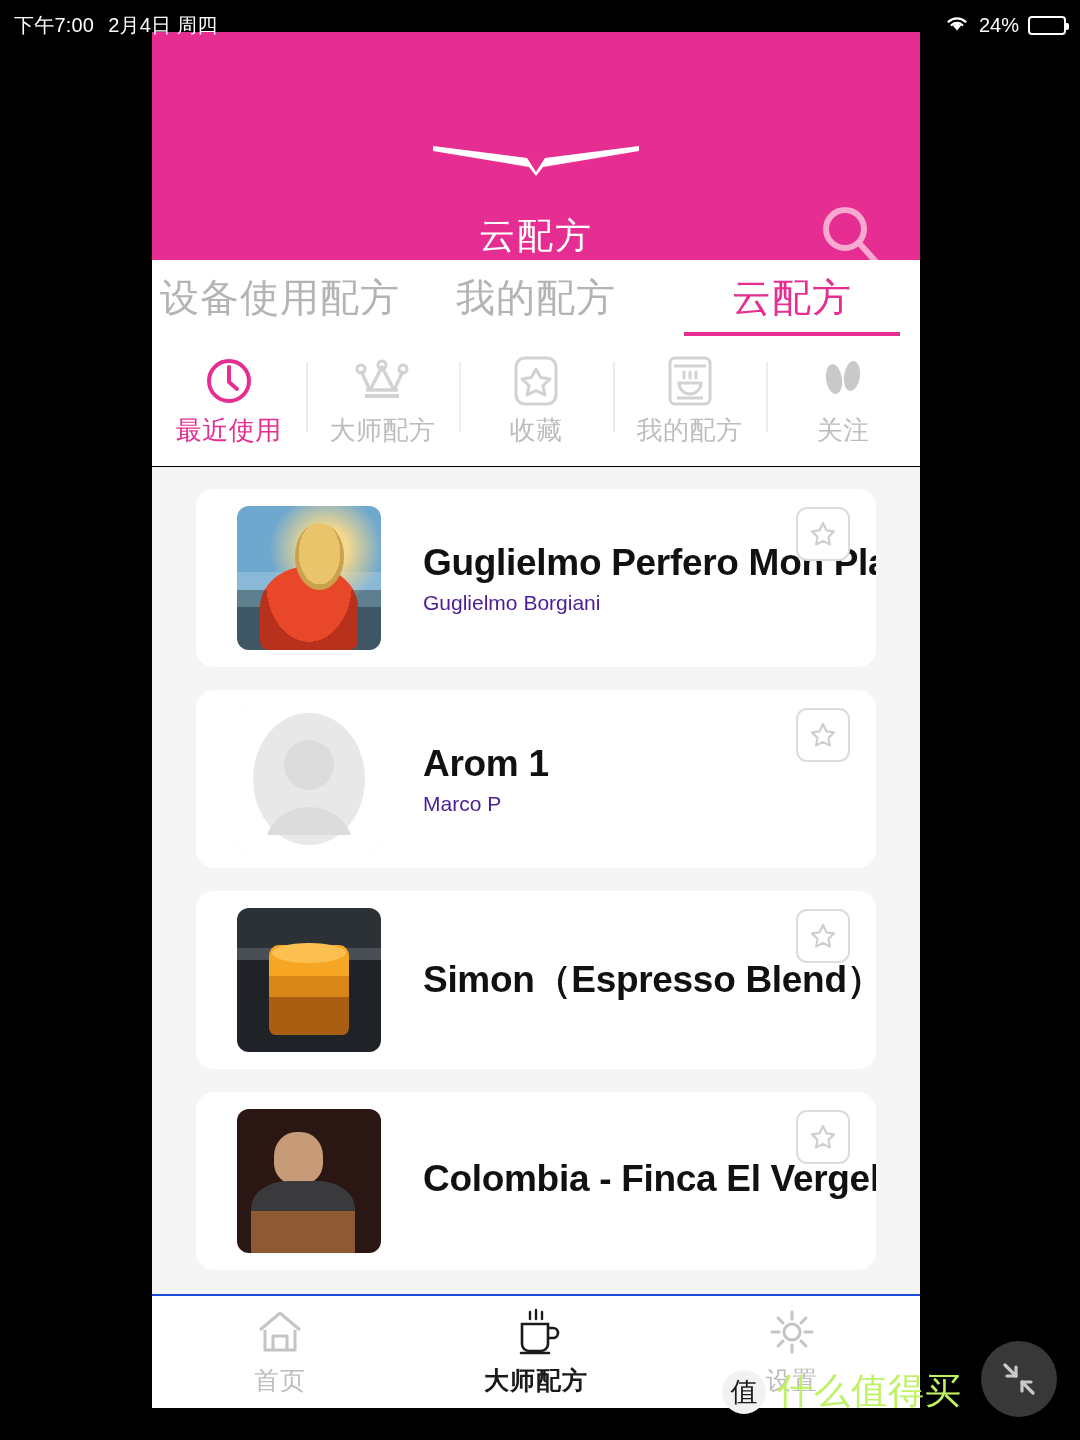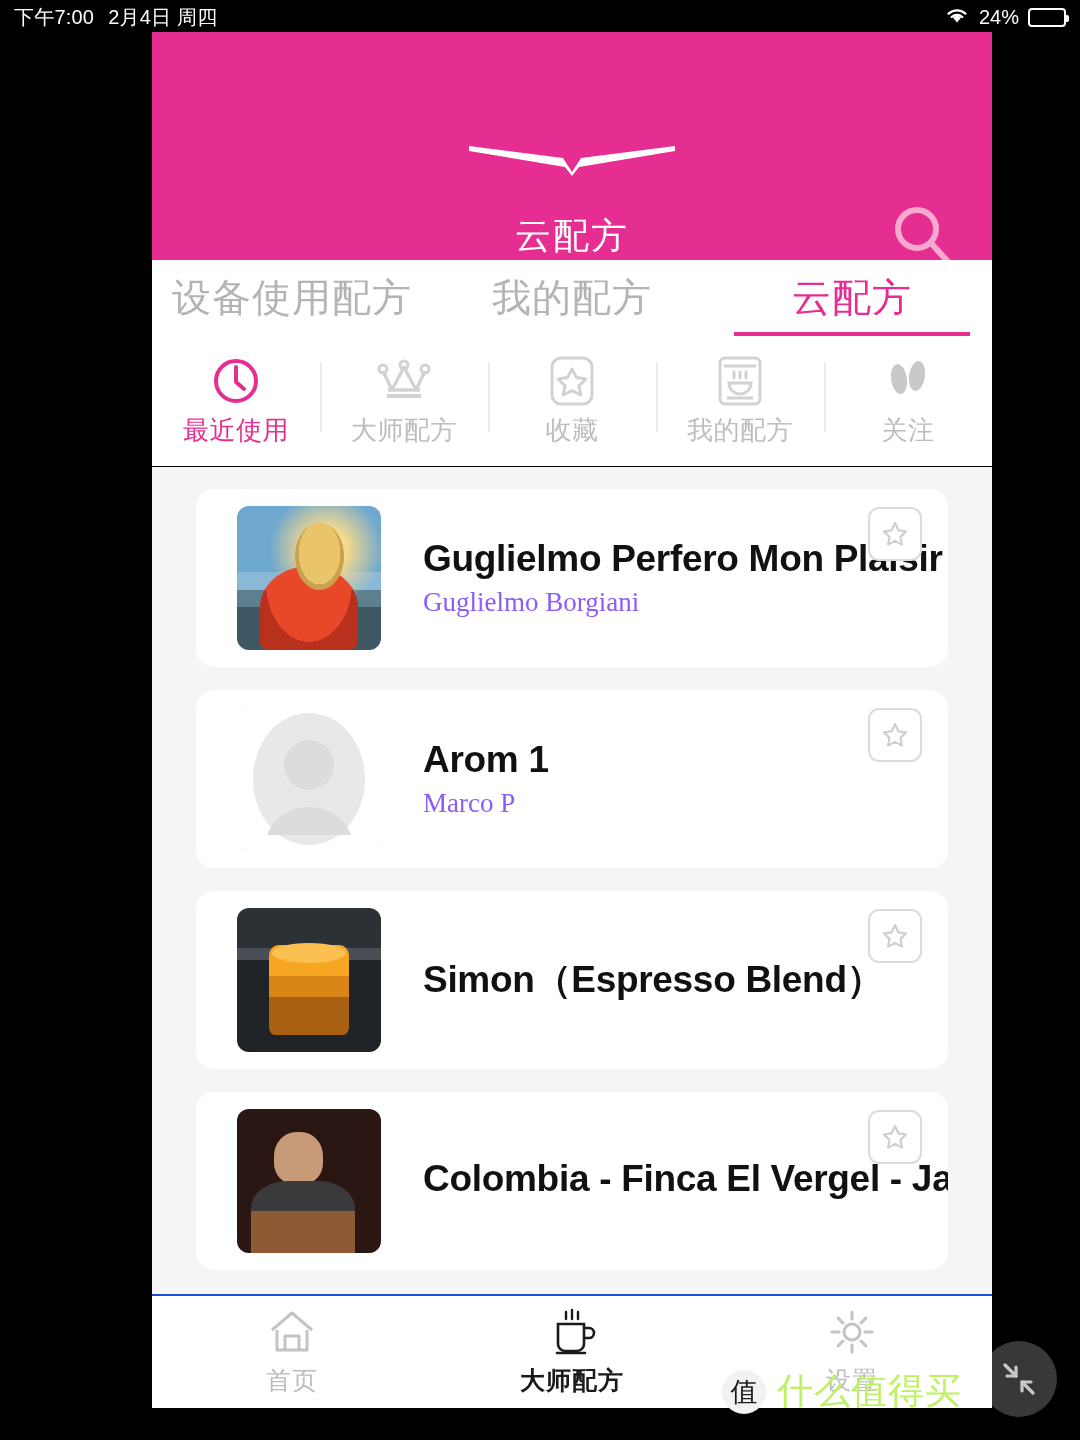--- a/index.html
+++ b/index.html
@@ -11,21 +11,21 @@
     width: 1080px;
     height: 1440px;
     overflow: hidden;
     font-family: "Liberation Sans", "DejaVu Sans", sans-serif;
     position: relative;
   }
 
   
   .statusbar {
     position: absolute;
-    top: 0; left: 0;
+    top: 8px; left: 0;
     width: 1080px;
     height: 34px;
     display: flex;
     align-items: center;
     justify-content: space-between;
     padding: 0 14px;
     box-sizing: border-box;
     color: #ffffff;
     font-size: 20px;
     z-index: 40;
@@ -53,21 +53,21 @@
     height: 100%;
     background: #ffffff;
     border-radius: 1px;
   }
 
   
   .phone {
     position: absolute;
     left: 152px;
     top: 32px;
-    width: 840px;
+    width: 768px;
     height: 1376px;
     background: #f5f5f5;
     overflow: hidden;
     display: flex;
     flex-direction: column;
   }
 
   
   .app-header {
     background: #e62d92;
@@ -211,26 +211,25 @@
   }
   .card-title {
     font-size: 37px;
     font-weight: bold;
     color: #111111;
     white-space: nowrap;
     line-height: 1.18;
     letter-spacing: -.3px;
   }
   .card-sub {
-    font-size: 27px;
-    color: #8b5cf6;
+    font-size: 21px;
+    color: #4c1d95;
     white-space: nowrap;
     margin-top: 5px;
     line-height: 1.2;
-    font-family: Liberation Serif, serif;
   }
   .fav-btn {
     position: absolute;
     right: 26px;
     top: 18px;
     width: 50px;
     height: 50px;
     border: 2px solid #dcdcdc;
     border-radius: 11px;
     display: flex;

